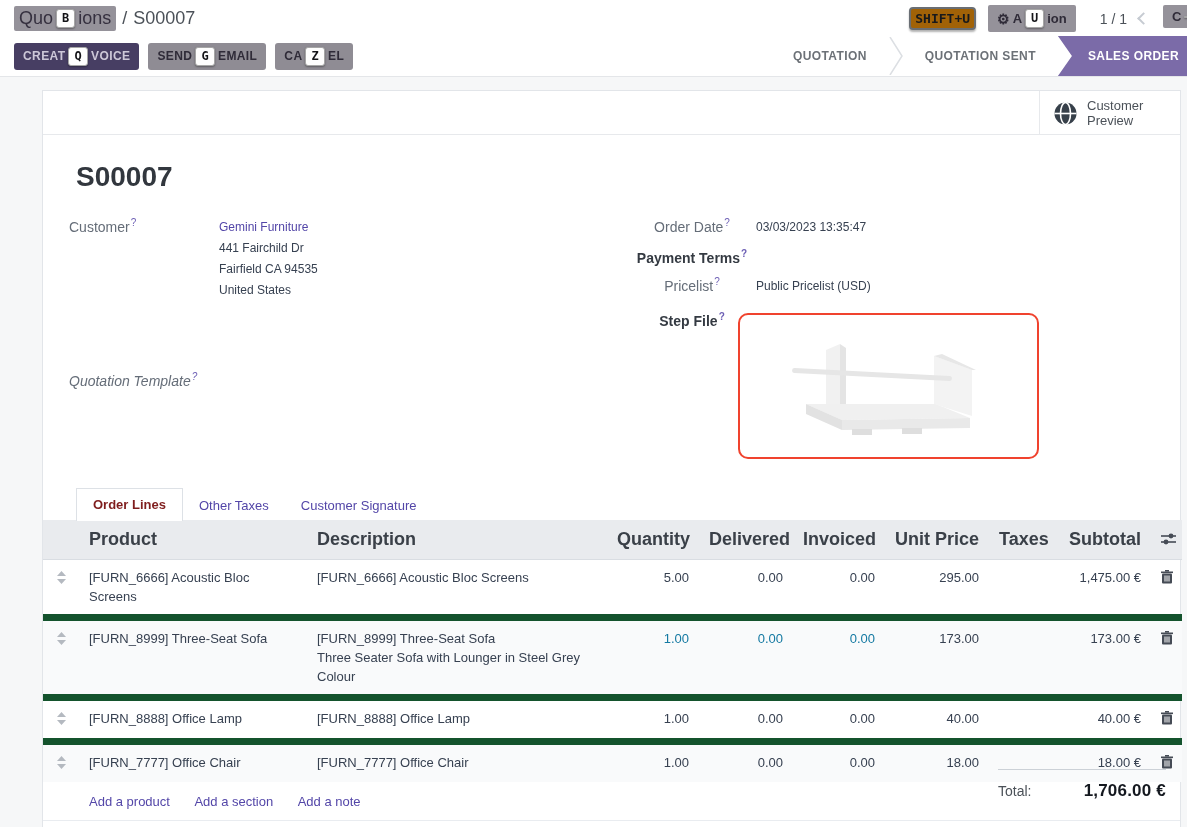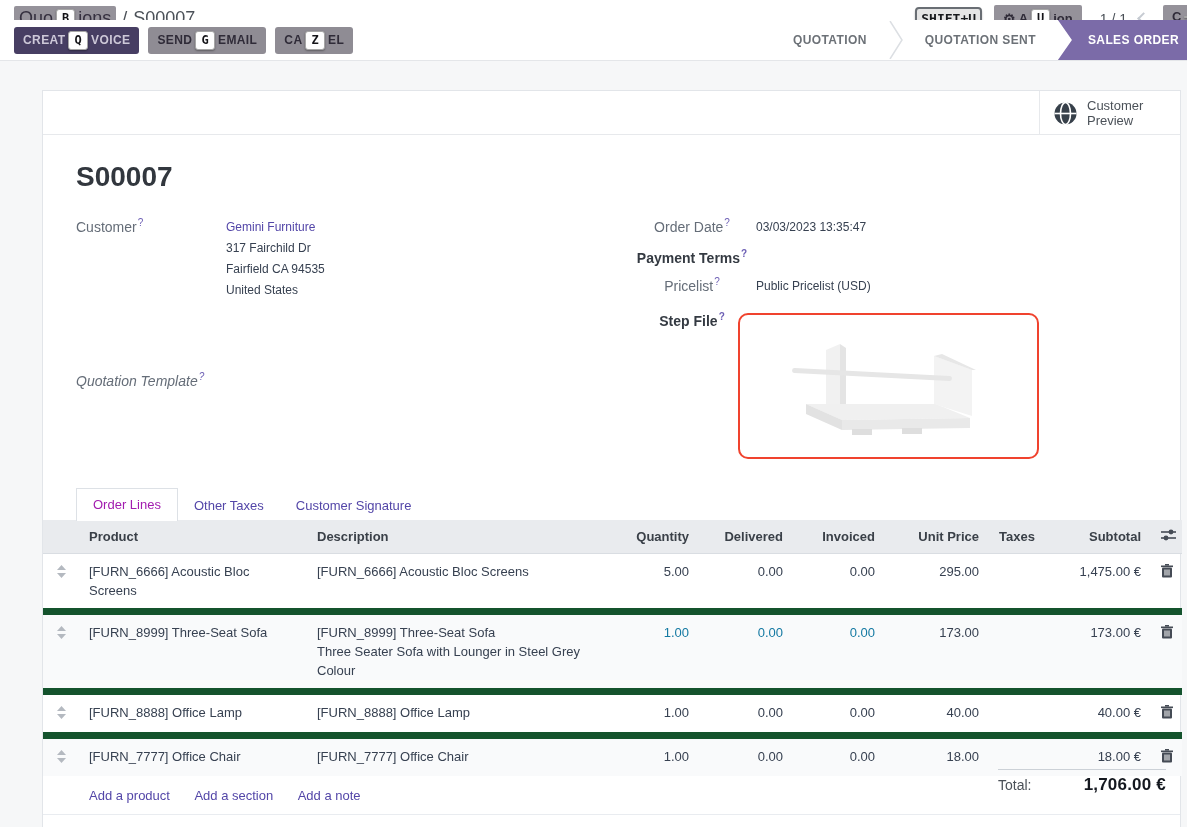--- a/index.html
+++ b/index.html
@@ -9,33 +9,33 @@
 
   
   .topbar { position:absolute; top:0; left:0; right:0; height:38px; background:#fff;
             border-bottom:1px solid #ebebee; display:flex; align-items:center; padding:0 8px 0 14px; }
   .breadcrumb { font-size:18px; color:#4b5158; display:flex; align-items:center; gap:6px; white-space:nowrap; }
   .bc-cover { background:#95929a; color:#35303f; padding:2px 5px; border-radius:2px; display:inline-flex; align-items:center; }
   .hint { display:inline-block; background:#fefefe; border:1px solid #a6a6a6; border-radius:3px;
           padding:0 5px; margin:0 3px; font:700 12px/17px "DejaVu Sans Mono", monospace; color:#141418;
           box-shadow:0 1px 2px rgba(0,0,0,.35); min-width:12px; text-align:center; }
   .topbar-right { margin-left:auto; display:flex; align-items:center; gap:12px; }
-  .keycap { background:#e5e5e5; border:2px solid #696e74; border-radius:4px; padding:2px 4px;
+  .keycap { background:#a16207; border:2px solid #696e74; border-radius:4px; padding:2px 4px;
             font:700 13px "DejaVu Sans Mono", monospace; color:#17191c; box-shadow:0 2px 2px rgba(0,0,0,.3); }
   .overlay-btn { background:#95929a; color:#2f2b38; font-weight:700; font-size:13px;
                  padding:4px 9px; border-radius:2px; display:inline-flex; align-items:center; cursor:pointer; }
   .gear { font-size:14px; margin-right:3px; color:#2f2b38; }
-  .pager { font-size:14px; color:#4b5158; margin-left:6px; }
+  .pager { font-size:14px; color:#4b5158; margin-left:12px; }
   .chev { display:inline-block; width:9px; height:9px; border-top:2px solid #c6cbd2; border-right:2px solid #c6cbd2; cursor:pointer; }
   .chev.left  { transform:rotate(-135deg); }
   .chev.right { transform:rotate(45deg); margin-left:10px; }
   .corner-btn { position:absolute; left:1163px; top:5px; }
 
   
-  .actionbar { position:absolute; top:20px; left:0; right:0; height:41px; background:#fff;
+  .actionbar { position:absolute; top:36px; left:0; right:0; height:41px; background:#fff;
                border-bottom:1px solid #e4e6e9; display:flex; align-items:center; padding-left:14px; }
   .btn { font-size:12px; font-weight:700; letter-spacing:.4px; padding:4px 9px; border-radius:3px;
          display:inline-flex; align-items:center; margin-right:9px; cursor:pointer; white-space:nowrap; }
   .btn-primary { background:#473e63; color:#cdc8d8; }
   .btn-covered { background:#8f8c94; color:#2f2b38; }
   .statusbar { position:absolute; right:-18px; top:0; height:40px; display:flex; align-items:stretch; }
   .status-step { display:flex; align-items:center; padding:0 22px; font-size:12px; font-weight:700;
                  letter-spacing:.4px; color:#6c7177; cursor:pointer; white-space:nowrap; }
   .status-sep { align-self:center; }
   .status-active { background:#7b6ba8; color:#fff; padding:0 26px 0 30px;
@@ -43,61 +43,61 @@
 
   
   .sheet { position:absolute; left:42px; top:90px; width:1139px; height:780px; background:#fff;
            border:1px solid #e2e5e9; border-bottom:none; }
   .statrow { height:44px; border-bottom:1px solid #e7e9ec; position:relative; }
   .stat-btn { position:absolute; right:0; top:0; width:141px; height:44px; border-left:1px solid #e7e9ec;
               display:flex; align-items:center; gap:9px; padding-left:13px; cursor:pointer; }
   .stat-btn .lbl { font-size:13px; line-height:15px; color:#4b5158; }
   .sheet-title { margin:26px 0 0 33px; font-size:28px; font-weight:700; color:#32373e; }
 
-  .fields-left  { position:absolute; top:126px; left:33px; }
+  .fields-left  { position:absolute; top:126px; left:26px; }
   .fields-right { position:absolute; top:126px; left:585px;text-align:center; }
   .frow { display:flex; margin-bottom:10px; }
   .flabel { width:150px; font-size:14px; color:#656d78; flex-shrink:0; }
   .fields-right .flabel { width:128px; }
   .flabel sup { color:#6d5fb5; font-size:10px; margin-left:1px; }
   .flabel.bold { color:#343a42; font-weight:700; }
   .fvalue { font-size:12px; color:#374151; line-height:21px; }
   .link { color:#5346a8; cursor:pointer; }
   .qt-row { margin-top:70px;font-style:italic; }
   .pt-row { margin-top:3px; }
   .sf-row { margin-top:14px; }
 
   .step-img { position:absolute; top:222px; left:695px; width:301px; height:146px;
               border:2px solid #f0432e; border-radius:10px; background:#fff;
               display:flex; align-items:center; justify-content:center; }
 
   
   .tabs { position:absolute; top:397px; left:33px; display:flex; align-items:flex-end; height:33px; z-index:2; }
   .tab { padding:0 16px; font-size:13px; line-height:31px; color:#5346a8; cursor:pointer; }
-  .tab.active { background:#fff; border:1px solid #dde1e6; border-bottom:none; color:#a21caf; height:33px; }
+  .tab.active { background:#fff; border:1px solid #dde1e6; border-bottom:none; color:#7f1d1d; height:33px;font-weight:bold; }
 
   .lines { position:absolute; top:429px; left:0; right:0; }
   table { border-collapse:collapse; table-layout:fixed; width:100%; }
-  thead th { background:#e9ebee; font-weight:700; font-size:13px; color:#3a4048; padding:9px 10px;
+  thead th { background:#e9ebee; font-weight:700; font-size:18px; color:#3a4048; padding:9px 10px;
              border-bottom:1px solid #d9dde2; text-align:left; white-space:nowrap; }
   thead th.num { text-align:right; }
   td { font-size:13px; color:#374151; padding:8px 10px; border-top:7px solid #14532d; vertical-align:top; line-height:19px; }
   tbody tr:first-child td { border-top:none; }
   tr.stripe { background:#f9fafb; }
   td.num { text-align:right; white-space:nowrap; }
   td.handle { text-align:center; padding-top:10px; cursor:grab; }
   .flink { color:#1479a2; }
   .desc-line:empty { display:none; }
   .desc-line { display:block; }
   .trash { cursor:pointer; display:inline-block; margin-top:2px; }
   .addrow { padding:10px 12px 10px 46px; border-bottom:1px solid #e9ecf0; }
   .addrow a { font-size:13px; color:#5346a8; text-decoration:none; margin-right:20px; cursor:pointer; }
   .terms { margin:24px 0 0 46px; font-size:13px; color:#a6acb4; cursor:text; }
   .total { position:absolute; top:678px; right:14px; width:168px; border-top:1px solid #ccd1d7;
-           padding-top:5px; display:flex; justify-content:space-between; align-items:baseline; }
+           padding-top:11px; display:flex; justify-content:space-between; align-items:baseline; }
   .total .tl { font-size:14px; color:#4b5158; }
   .total .tv { font-size:17px; font-weight:800; color:#14181f; letter-spacing:.2px; }
 </style>
 </head>
 <body>
 
 <div class="screen">
 
   <div class="topbar">
     <div class="breadcrumb">
@@ -170,21 +170,21 @@
       </div>
     </div>
 
     <h1 class="sheet-title">S00007</h1>
 
     <div class="fields-left">
       <div class="frow">
         <span class="flabel"><span>Customer</span><sup>?</sup></span>
         <span class="fvalue">
           <span class="link">Gemini Furniture</span><br>
-          <span>317 Fairchild Dr</span><br>
+          <span>441 Fairchild Dr</span><br>
           <span>Fairfield CA 94535</span><br>
           <span>United States</span>
         </span>
       </div>
       <div class="frow qt-row">
         <span class="flabel"><span>Quotation Template</span><sup>?</sup></span>
         <span class="fvalue"></span>
       </div>
     </div>
 

